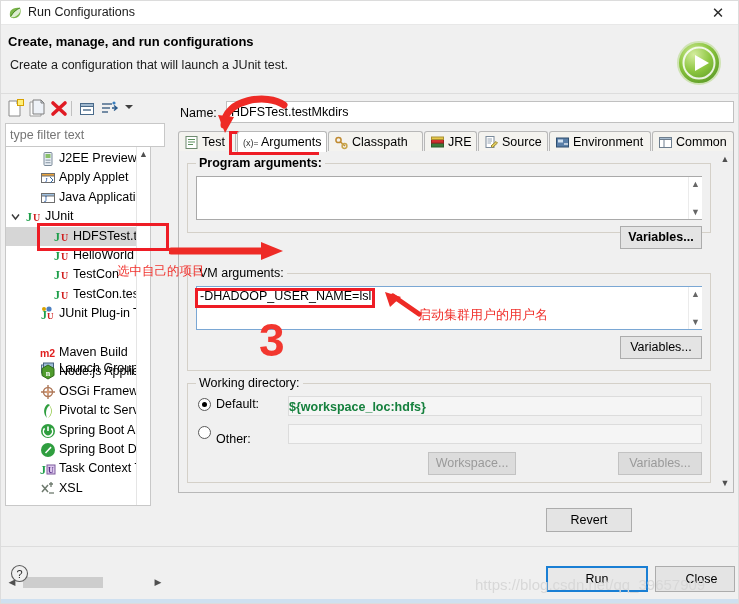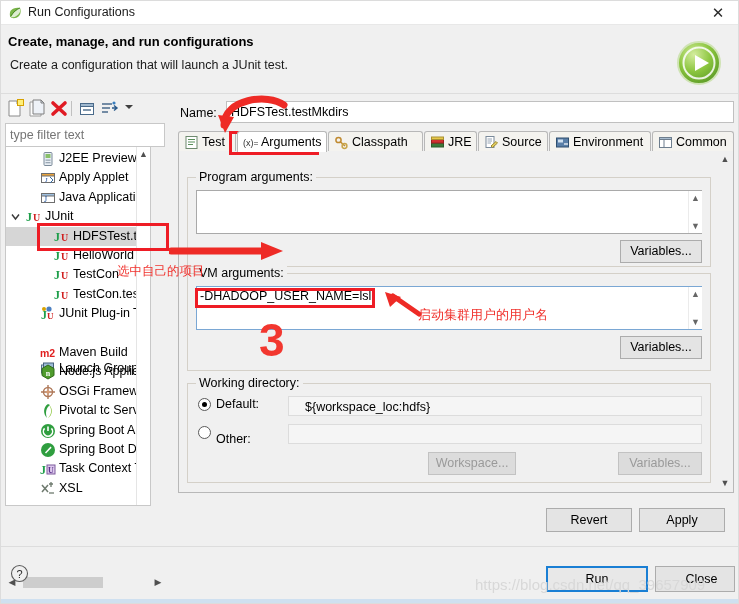--- a/index.html
+++ b/index.html
@@ -243,22 +243,22 @@
     background: #ffffff;
   }
   .radio.on::after {
     content: ''; position: absolute;
     left: 3px; top: 3px; width: 5px; height: 5px;
     background: #000; border-radius: 50%;
   }
   .rlabel { position: absolute; font-size: 12.5px; color: #000; }
   .rofield {
     position: absolute; background: #f5f5f5; border: 1px solid #dcdcdc;
-    font-size: 12.5px; color: #000000; padding-left: 16px; line-height: 20px;
-    overflow: hidden; white-space: nowrap;
+    font-size: 12.5px; color: #15803d; padding-left: 0; line-height: 20px;
+    overflow: hidden; white-space: nowrap; font-weight: bold;
   }
 
   
   #footer-sep {
     position: absolute; left: 0px; top: 545px; width: 739px; height: 1px;
     background: #dddddd;
   }
   #revert-btn { left: 545px; top: 507px; width: 86px; height: 24px; }
   #apply-btn  { left: 638px; top: 507px; width: 86px; height: 24px; }
   #run-btn {
@@ -595,21 +595,21 @@
         </div>
       </div>
 
     <div id="tabpage">
 
       <div id="page-vsb">
         <div class="arw" style="top:0px">▲</div>
         <div class="arw" style="bottom:0px">▼</div>
       </div>
 
-      <div class="group" style="left:8px; top:26px; width:524px; height:90px;">
+      <div class="group" style="left:8px; top:12px; width:524px; height:70px;font-weight:bold;">
         <div class="glabel">Program arguments:</div>
         <div class="txtarea" style="left:8px; top:12px; width:506px; height:44px;"></div>
         <div class="ta-vsb" style="left:500px; top:13px; height:42px;">
           <div class="arw" style="top:0px">▲</div>
           <div class="arw" style="bottom:0px">▼</div>
         </div>
         <div class="btn" style="left:432px; top:62px; width:82px; height:23px; line-height:21px;">Variables...</div>
       </div>
 
       <div class="group" style="left:8px; top:122px; width:524px; height:98px;">
@@ -633,21 +633,20 @@
         <div class="rofield" style="left:100px; top:40px; width:414px; height:20px;"></div>
 
         <div class="btn disabled" style="left:240px; top:68px; width:88px; height:23px; line-height:21px;">Workspace...</div>
         <div class="btn disabled" style="left:430px; top:68px; width:84px; height:23px; line-height:21px;">Variables...</div>
       </div>
 
     </div>
   </div>
 
   <div class="btn" id="revert-btn" style="line-height:22px;">Revert</div>
-  <div class="btn" id="apply-btn" style="line-height:22px;">Apply</div>
 
   <div id="footer-sep"></div>
 
   <div id="help-icon">
     <svg width="19" height="19" viewBox="0 0 19 19">
       <circle cx="9.5" cy="9.5" r="8" fill="#f0f0f0" stroke="#5a5a5a" stroke-width="1.1"></circle>
       <text x="9.5" y="13.6" font-family="Liberation Sans, sans-serif" font-size="11" text-anchor="middle" fill="#2a2a2a">?</text>
     </svg>
   </div>
 

